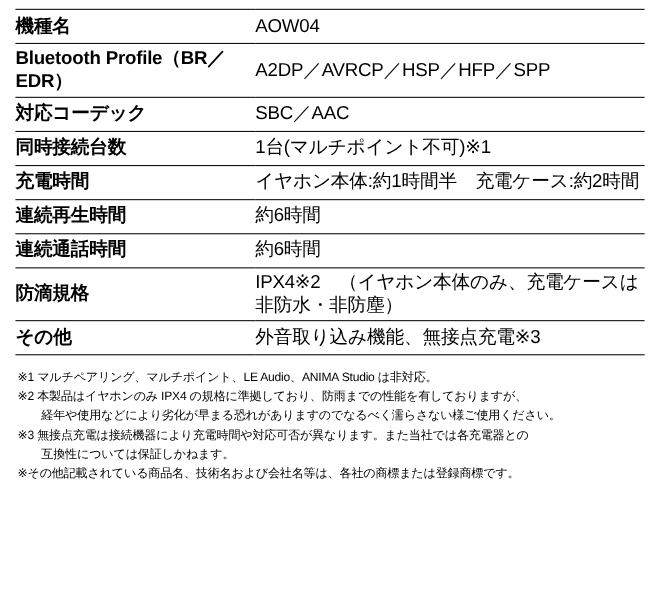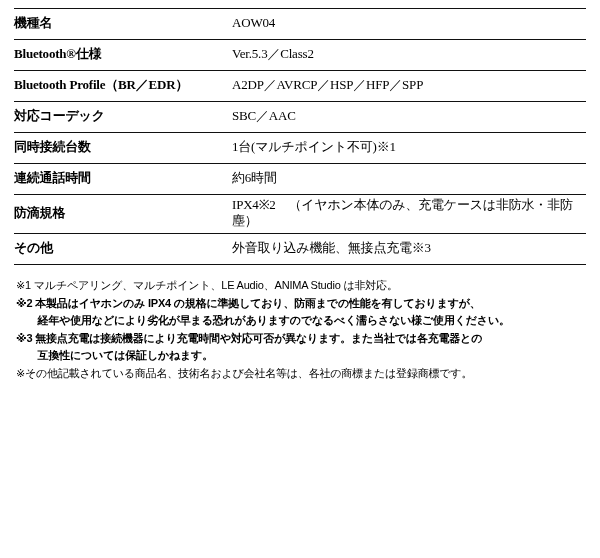--- a/index.html
+++ b/index.html
@@ -26,26 +26,25 @@
     width: 572px;
     border-collapse: collapse;
     table-layout: fixed;
     margin-top: 8px;
   }
   table.spec tr {
     height: 31px;
   }
   table.spec td {
     border-bottom: 1px solid #111111;
-    font-size: 13px;
+    font-size: 17px;
     line-height: 1.25;
     vertical-align: middle;
     padding: 2px 0 3px 0;
     letter-spacing: -0.2px;
-    font-family: Liberation Serif, serif;
   }
   table.spec tr:first-child td {
     border-top: 1px solid #111111;
   }
   td.label {
     width: 218px;
     font-weight: bold;
     padding-left: 2px;
   }
   td.value {
@@ -57,49 +56,52 @@
   }
   .note {
     font-size: 11px;
     line-height: 1.55;
     margin-bottom: 1px;
     letter-spacing: -0.2px;
     white-space: pre-line;
   }
   .note.indented {
     text-indent: 0;
-    font-weight: bold;
   }
 </style>
 </head>
 <body>
 
 <div id="page">
 
   <table class="spec">
     <tbody>
       <tr>
         <td class="label">機種名</td>
         <td class="value">AOW04</td>
       </tr>
       <tr>
-        <td class="label">Bluetooth®仕様</td>
-        <td class="value">Ver.5.3／Class2</td>
-      </tr>
-      <tr>
         <td class="label">Bluetooth Profile（BR／EDR）</td>
         <td class="value">A2DP／AVRCP／HSP／HFP／SPP</td>
       </tr>
       <tr>
         <td class="label">対応コーデック</td>
         <td class="value">SBC／AAC</td>
       </tr>
       <tr>
         <td class="label">同時接続台数</td>
         <td class="value">1台(マルチポイント不可)※1</td>
+      </tr>
+      <tr>
+        <td class="label">充電時間</td>
+        <td class="value">イヤホン本体:約1時間半　充電ケース:約2時間</td>
+      </tr>
+      <tr>
+        <td class="label">連続再生時間</td>
+        <td class="value">約6時間</td>
       </tr>
       <tr>
         <td class="label">連続通話時間</td>
         <td class="value">約6時間</td>
       </tr>
       <tr>
         <td class="label">防滴規格</td>
         <td class="value">IPX4※2　（イヤホン本体のみ、充電ケースは非防水・非防塵）</td>
       </tr>
       <tr>

